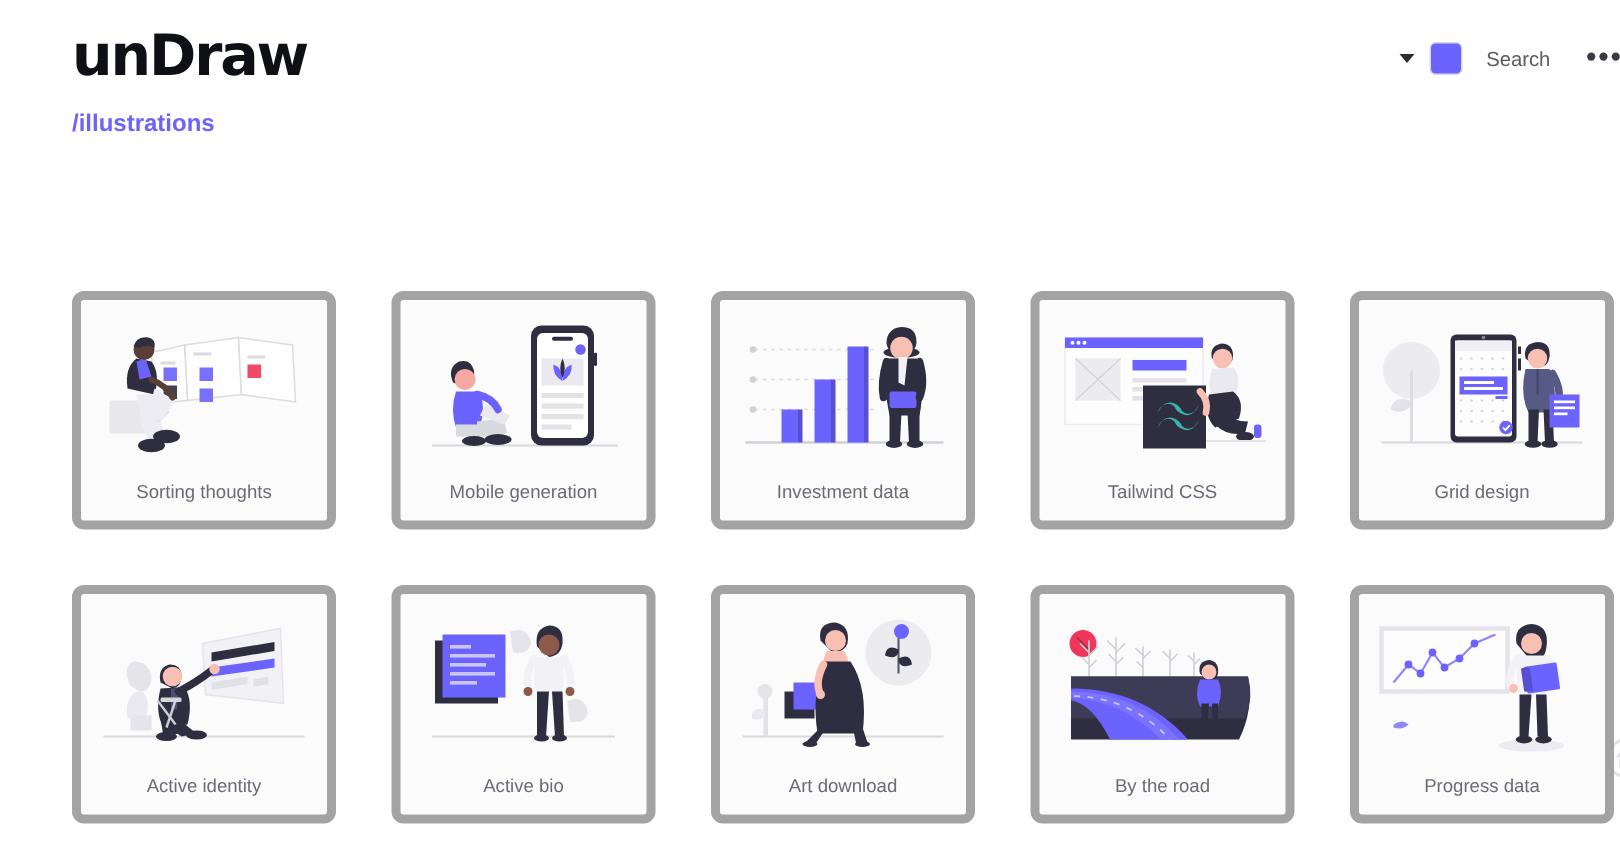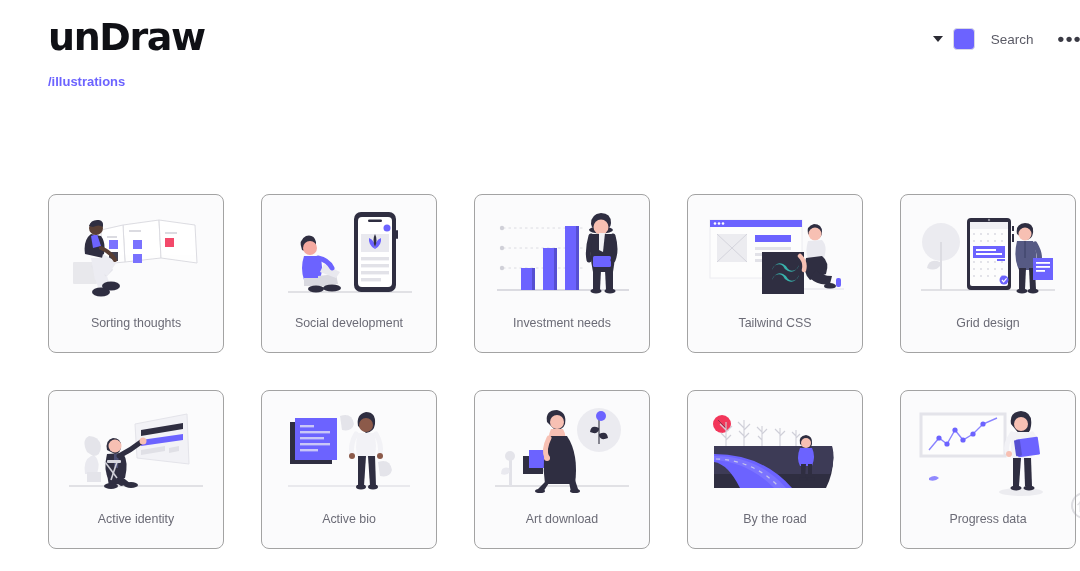--- a/index.html
+++ b/index.html
@@ -43,39 +43,39 @@
   }
   .more-menu {
     margin-left: 14px; color: #3a3a44; font-size: 19px;
     letter-spacing: 1.5px; line-height: 10px; cursor: pointer;
     font-weight: 700;
   }
 
   
   .breadcrumb {
     position: absolute; left: 24px; top: 74px;
-    font-size: 13px; font-weight: 700; color: #6c63ff;
+    font-size: 16px; font-weight: 700; color: #6c63ff;
     text-decoration: none; cursor: pointer;
   }
   .intro {
     position: absolute; left: 24px; top: 100px; width: 420px;
     font-size: 13.2px; line-height: 21px; color: #4a4a55;
   }
 
   
   .grid {
     position: absolute; left: 24px; top: 194px;
     display: grid;
     grid-template-columns: repeat(5, 176px);
     gap: 37px 37px;
   }
   .card {
     width: 176px; height: 159px;
     background: #fbfbfc;
-    border: 1px solid #a3a3a3;
+    border: 6px solid #a3a3a3;
     border-radius: 8px;
     display: flex; flex-direction: column;
     align-items: center; justify-content: flex-start;
     cursor: pointer; overflow: hidden;
   }
   .card-art {
     width: 176px; height: 120px;
     display: flex; align-items: center; justify-content: center;
   }
   .card-art svg { display: block; }
@@ -176,21 +176,21 @@
           <circle cx="36" cy="48" r="7" fill="#f5a9a0"></circle>
           <path d="M30 56 Q26 68 30 80 L46 80 Q50 66 46 56 Z" fill="#6c63ff"></path>
           <path d="M44 76 L62 74 L64 84 L44 86 Z" fill="#d9d9e0"></path>
           <path d="M30 78 L52 78 L54 86 L30 86 Z" fill="#d9d9e0"></path>
           <path d="M50 64 L66 72 L62 78 L46 72 Z" fill="#e9e9ef"></path>
           <path d="M44 58 Q54 60 58 68" stroke="#6c63ff" stroke-width="5" fill="none" stroke-linecap="round"></path>
           <ellipse cx="58" cy="88" rx="9" ry="3.6" fill="#2f2e41"></ellipse>
           <ellipse cx="42" cy="89" rx="8" ry="3.4" fill="#2f2e41"></ellipse>
         </svg>
       </div>
-      <div class="card-label">Social development</div>
+      <div class="card-label">Mobile generation</div>
     </div>
 
     <div class="card">
       <div class="card-art">
         <svg width="150" height="110" viewBox="0 0 150 110">
           <line x1="10" y1="90" x2="142" y2="90" stroke="#d0d0d8" stroke-width="1.6"></line>
           <g stroke="#dcdce2" stroke-width="1" stroke-dasharray="2.5 3">
             <line x1="16" y1="28" x2="96" y2="28"></line>
             <line x1="16" y1="48" x2="96" y2="48"></line>
             <line x1="16" y1="68" x2="96" y2="68"></line>
@@ -211,21 +211,21 @@
           <path d="M112 33 L118 33 L116 52 L112 50 Z" fill="#f2f2f6"></path>
           <rect x="106" y="56" width="18" height="11" rx="1.5" fill="#6c63ff"></rect>
           <path d="M104 36 Q100 50 102 60" stroke="#2f2e41" stroke-width="5" fill="none" stroke-linecap="round"></path>
           <path d="M126 36 Q130 50 126 60" stroke="#2f2e41" stroke-width="5" fill="none" stroke-linecap="round"></path>
           <path d="M106 70 L114 70 L113 90 L106 90 Z" fill="#2f2e41"></path>
           <path d="M118 70 L126 70 L126 90 L119 90 Z" fill="#2f2e41"></path>
           <ellipse cx="109" cy="91" rx="5.5" ry="2.6" fill="#2f2e41"></ellipse>
           <ellipse cx="123" cy="91" rx="5.5" ry="2.6" fill="#2f2e41"></ellipse>
         </svg>
       </div>
-      <div class="card-label">Investment needs</div>
+      <div class="card-label">Investment data</div>
     </div>
 
     <div class="card">
       <div class="card-art">
         <svg width="150" height="110" viewBox="0 0 150 110">
           <rect x="10" y="20" width="92" height="58" fill="#fdfdfd" stroke="#ececf0" stroke-width="1"></rect>
           <rect x="10" y="20" width="92" height="7" fill="#6c63ff"></rect>
           <circle cx="15" cy="23.5" r="1.3" fill="#fff"></circle>
           <circle cx="19" cy="23.5" r="1.3" fill="#fff"></circle>
           <circle cx="23" cy="23.5" r="1.3" fill="#fff"></circle>

